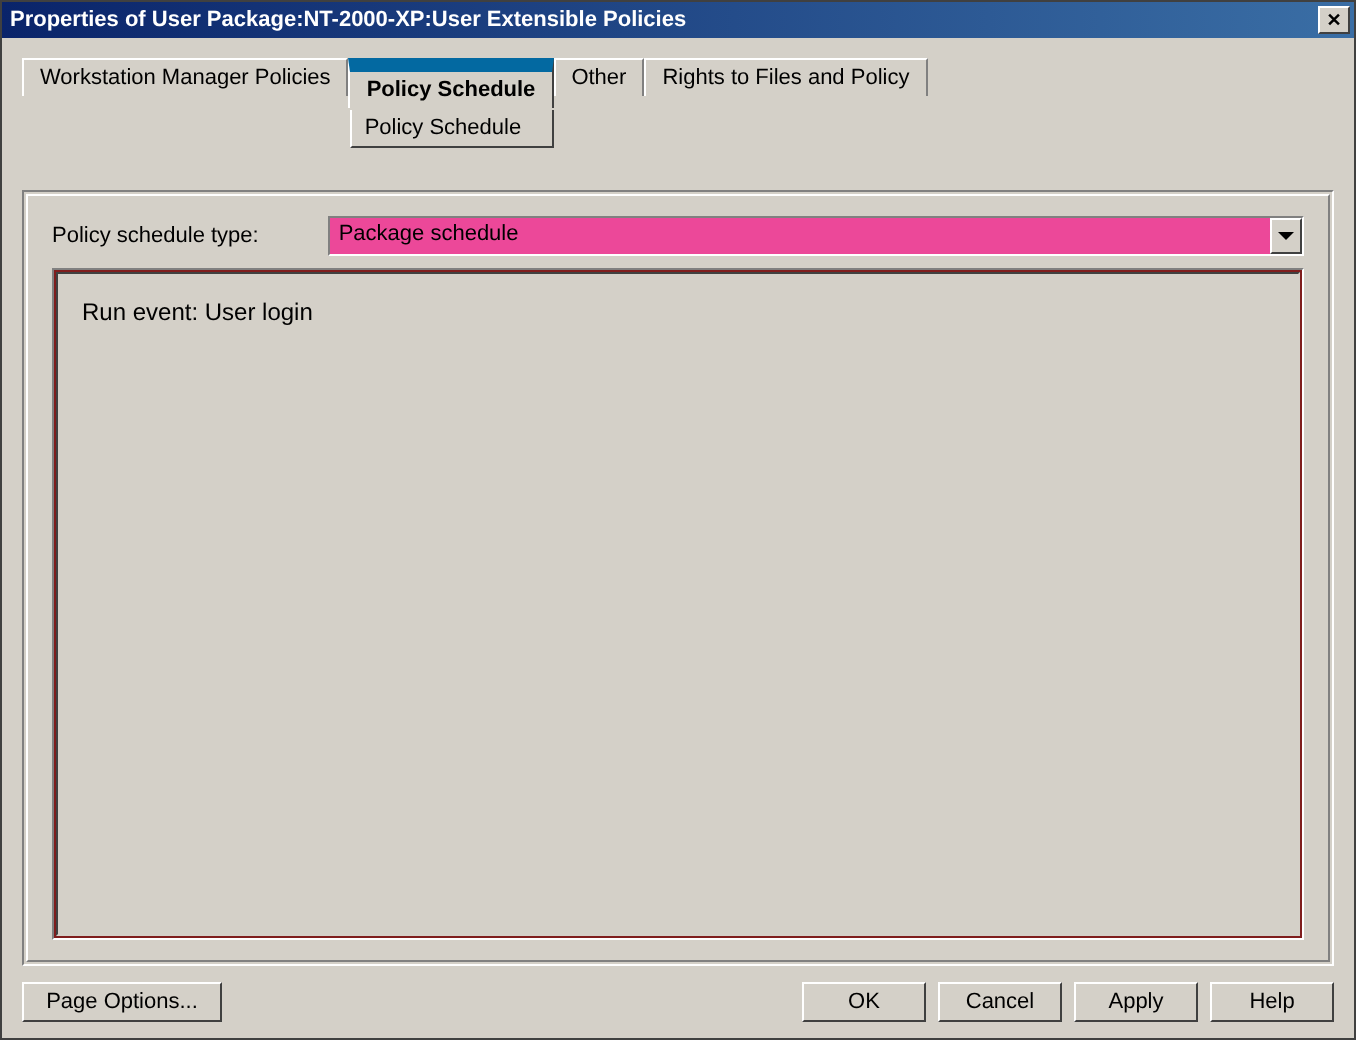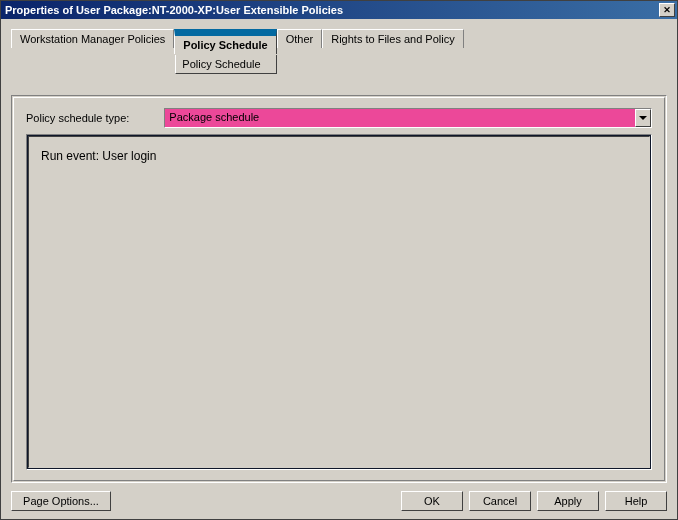--- a/index.html
+++ b/index.html
@@ -153,21 +153,21 @@
     display: flex; align-items: center; justify-content: center;
   }
   .combo-btn .arrow {
     width: 0; height: 0;
     border-left: 4px solid transparent;
     border-right: 4px solid transparent;
     border-top: 4px solid #000;
   }
   .content-box {
     flex: 1;
-    background: #0f172a;
+    background: #7f1d1d;
     border-top: 1px solid #808080;
     border-left: 1px solid #808080;
     border-right: 1px solid #fff;
     border-bottom: 1px solid #fff;
     position: relative;
   }
   .content-inner {
     position: absolute;
     top:1px; left:1px; right:1px; bottom:1px;
     border-top: 1px solid #404040;

